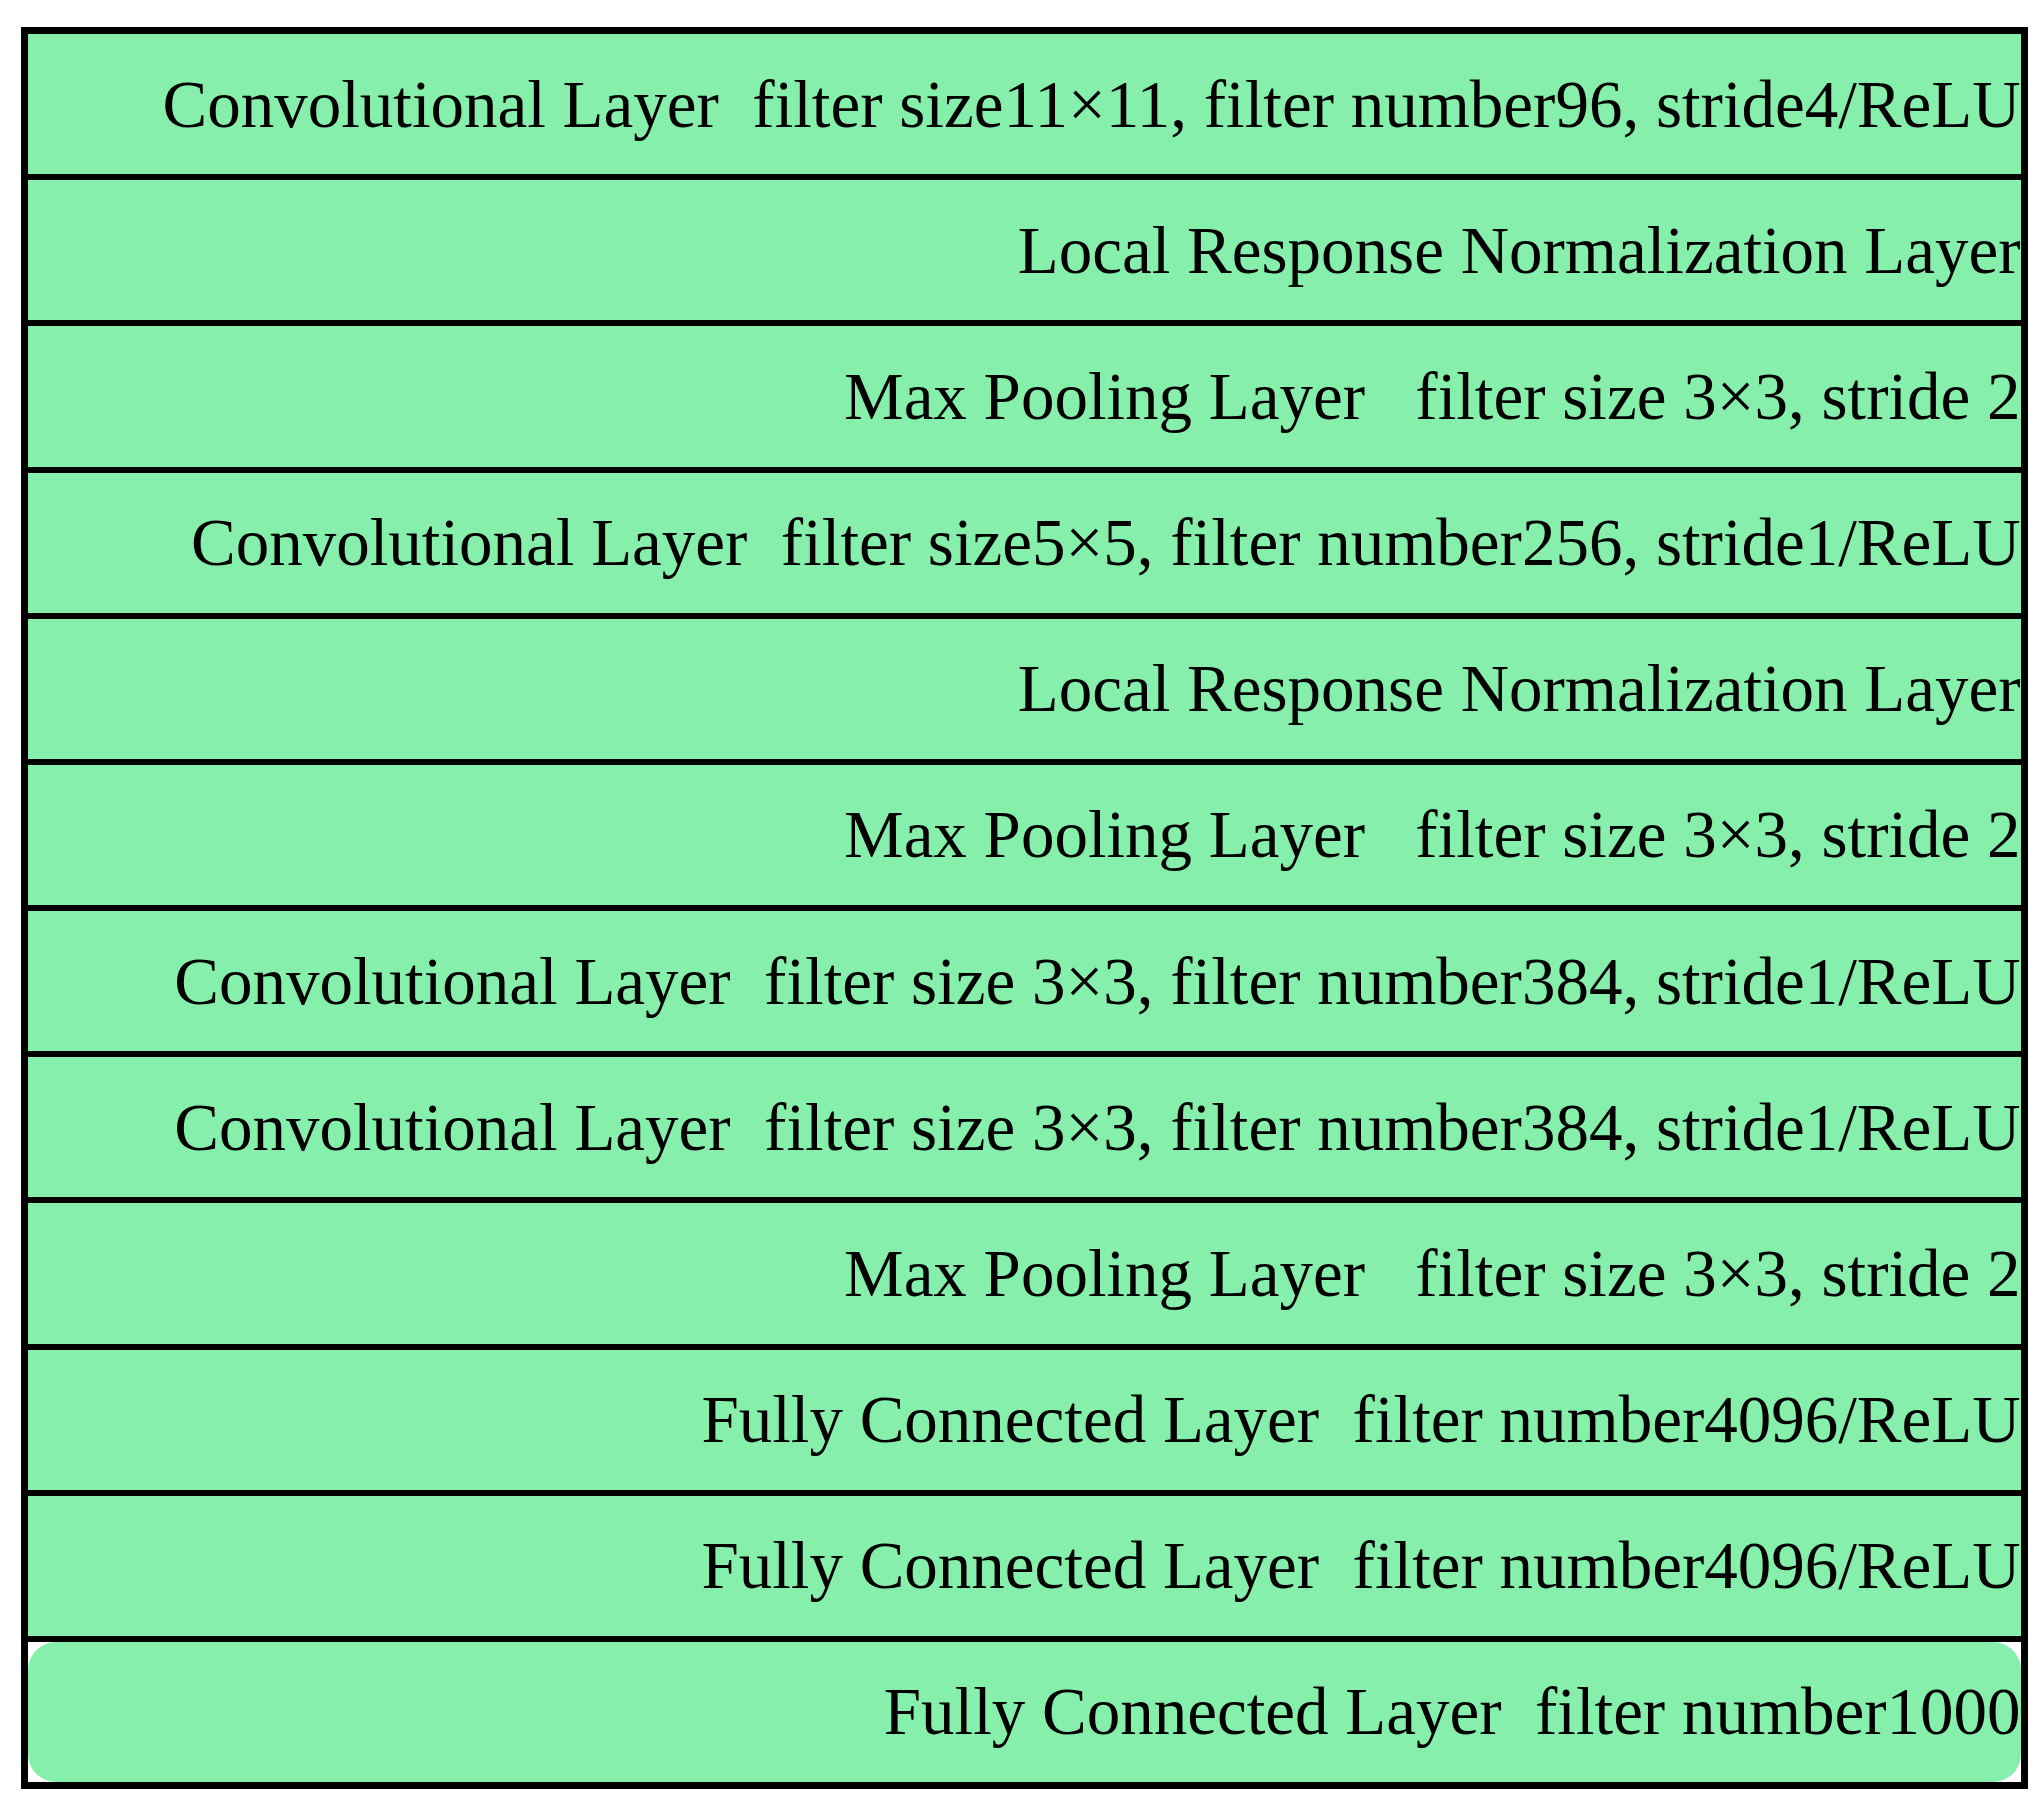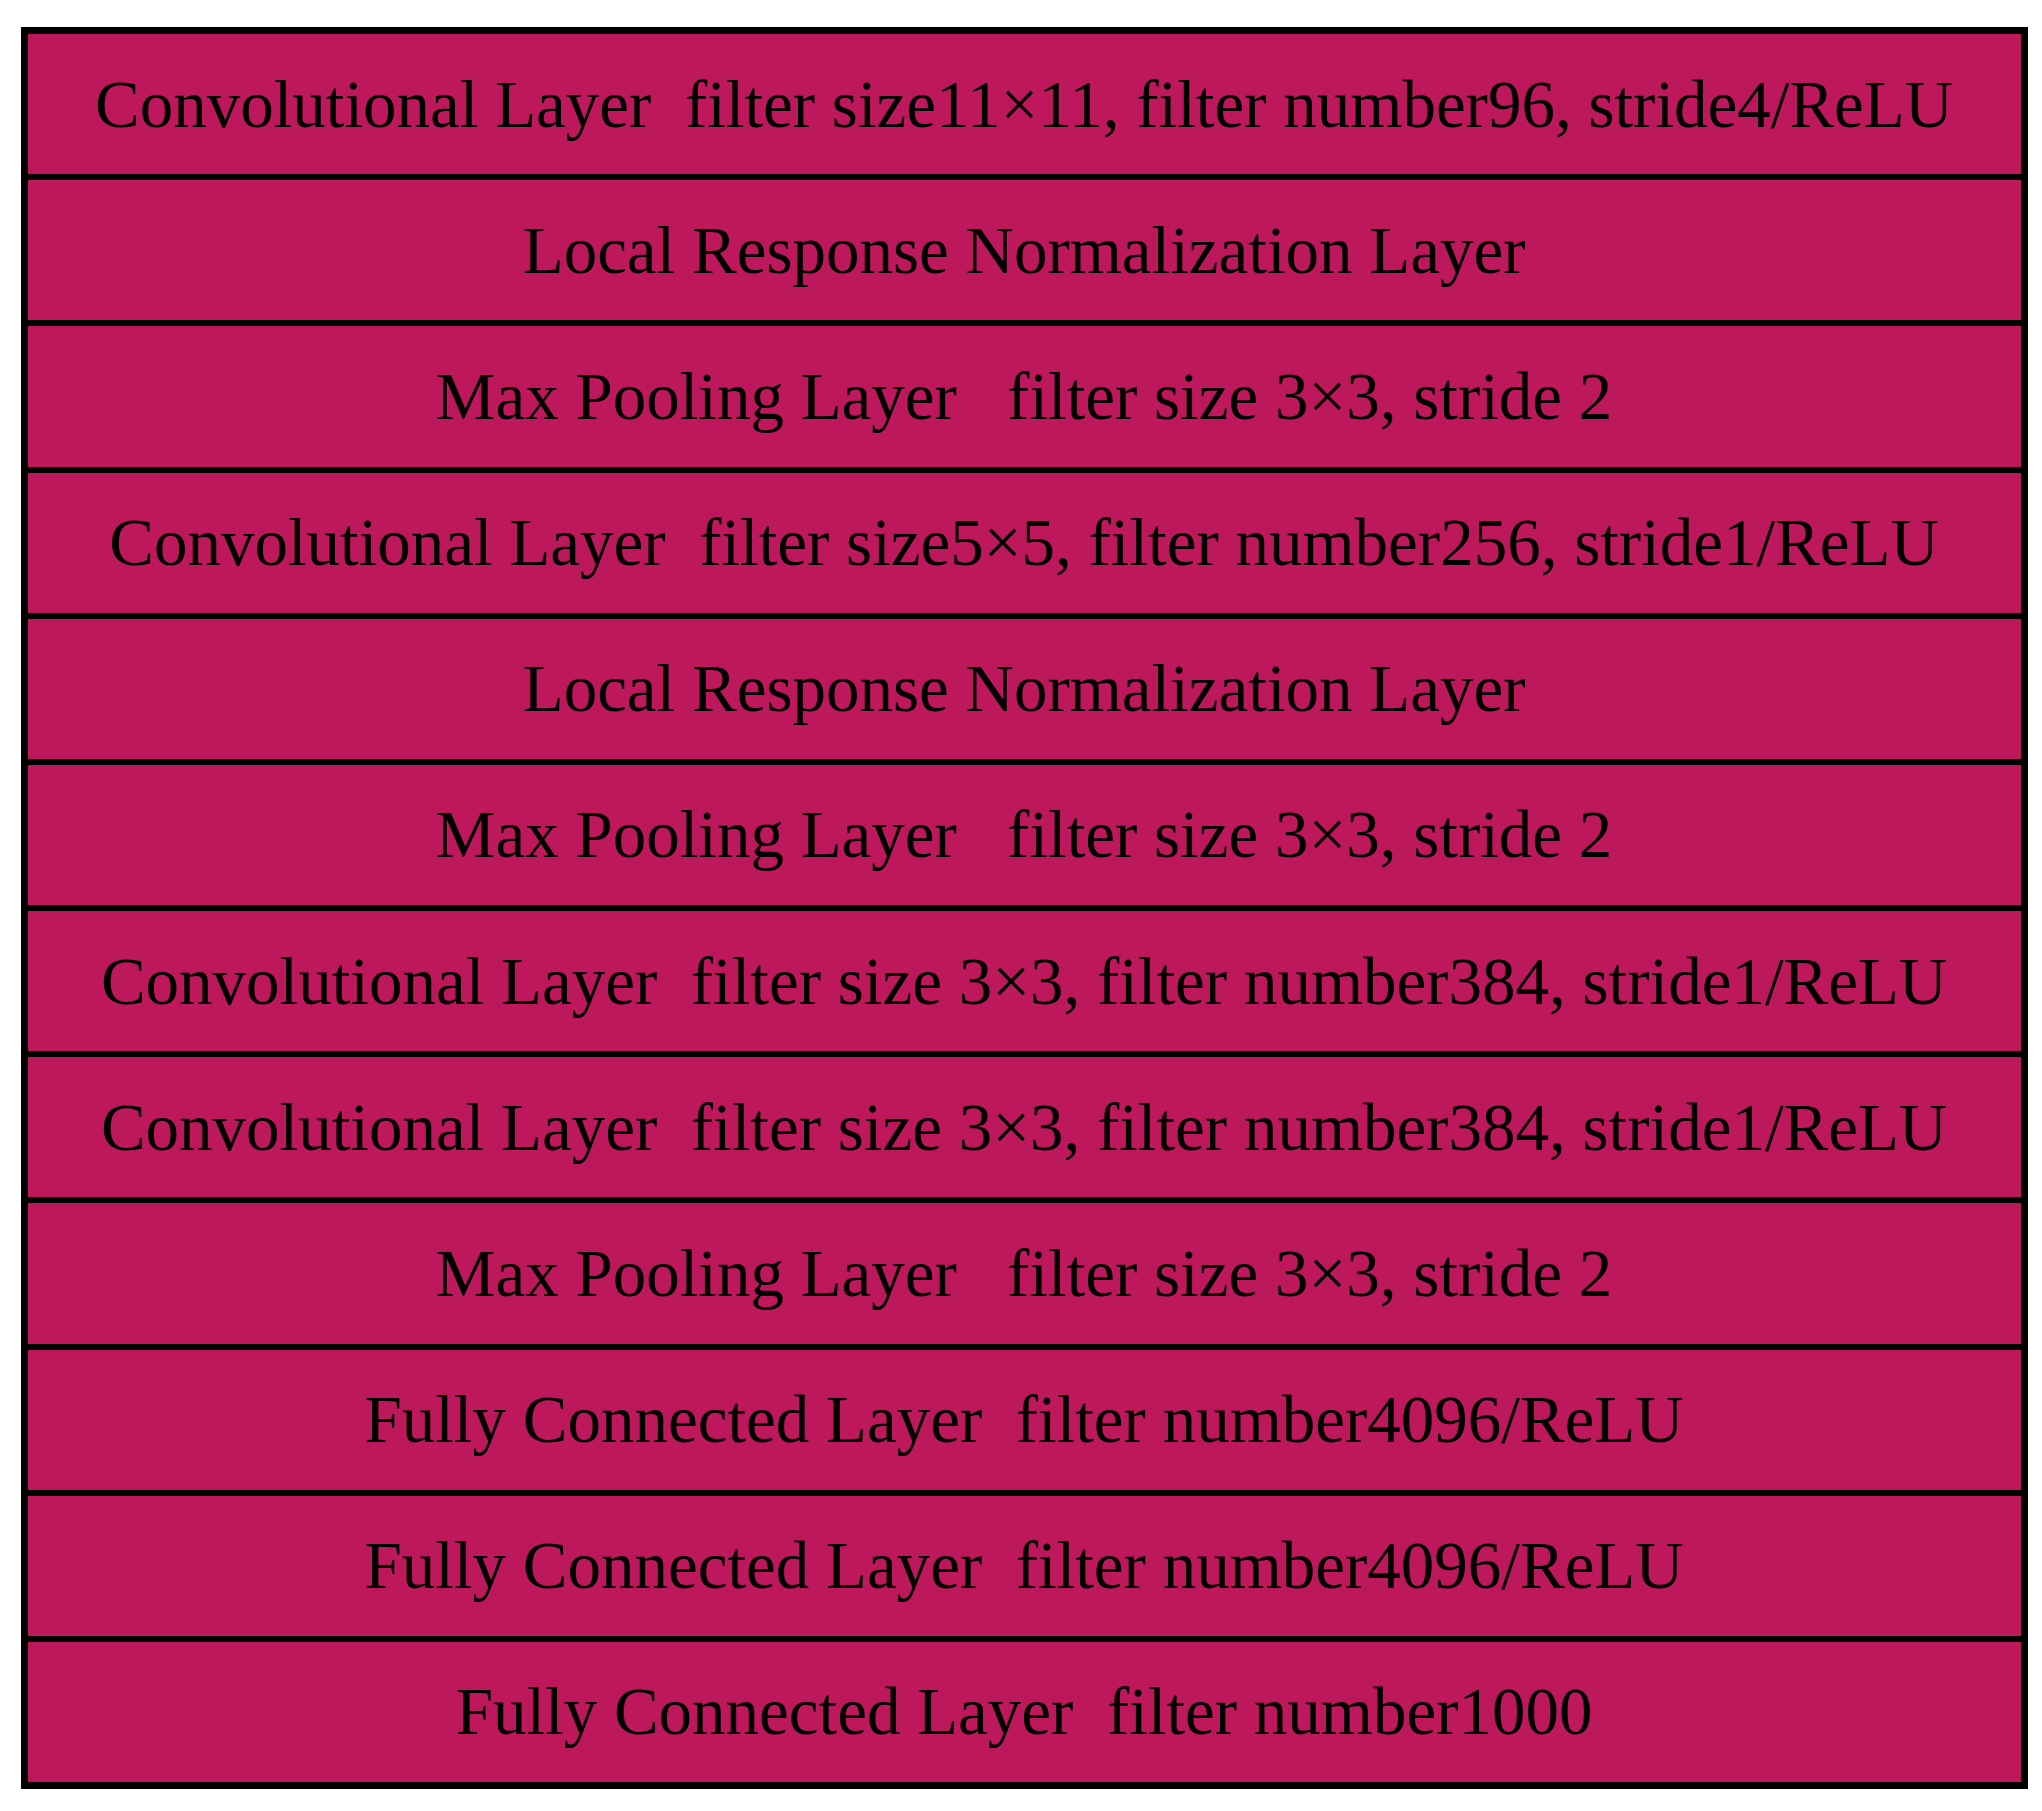--- a/index.html
+++ b/index.html
@@ -22,26 +22,27 @@
     height: 1748px;  
     border: 7.4px solid #000000;
     display: flex;
     flex-direction: column;
     background: #ffffff;
   }
   .layer-row {
     flex: 1 1 0;
     display: flex;
     align-items: center;
-    justify-content: center;
+    justify-content: flex-end;
     border-bottom: 6.6px solid #000000;
-    background: #be185d;
+    background: #86efac;
   }
   .layer-row:last-child {
     border-bottom: none;
+    border-radius: 28px;
   }
   .layer-label {
     white-space: pre;       
     font-size: 67px;
     line-height: 1;
     color: #000000;
     text-align: center;
   }
 </style>
 </head>

